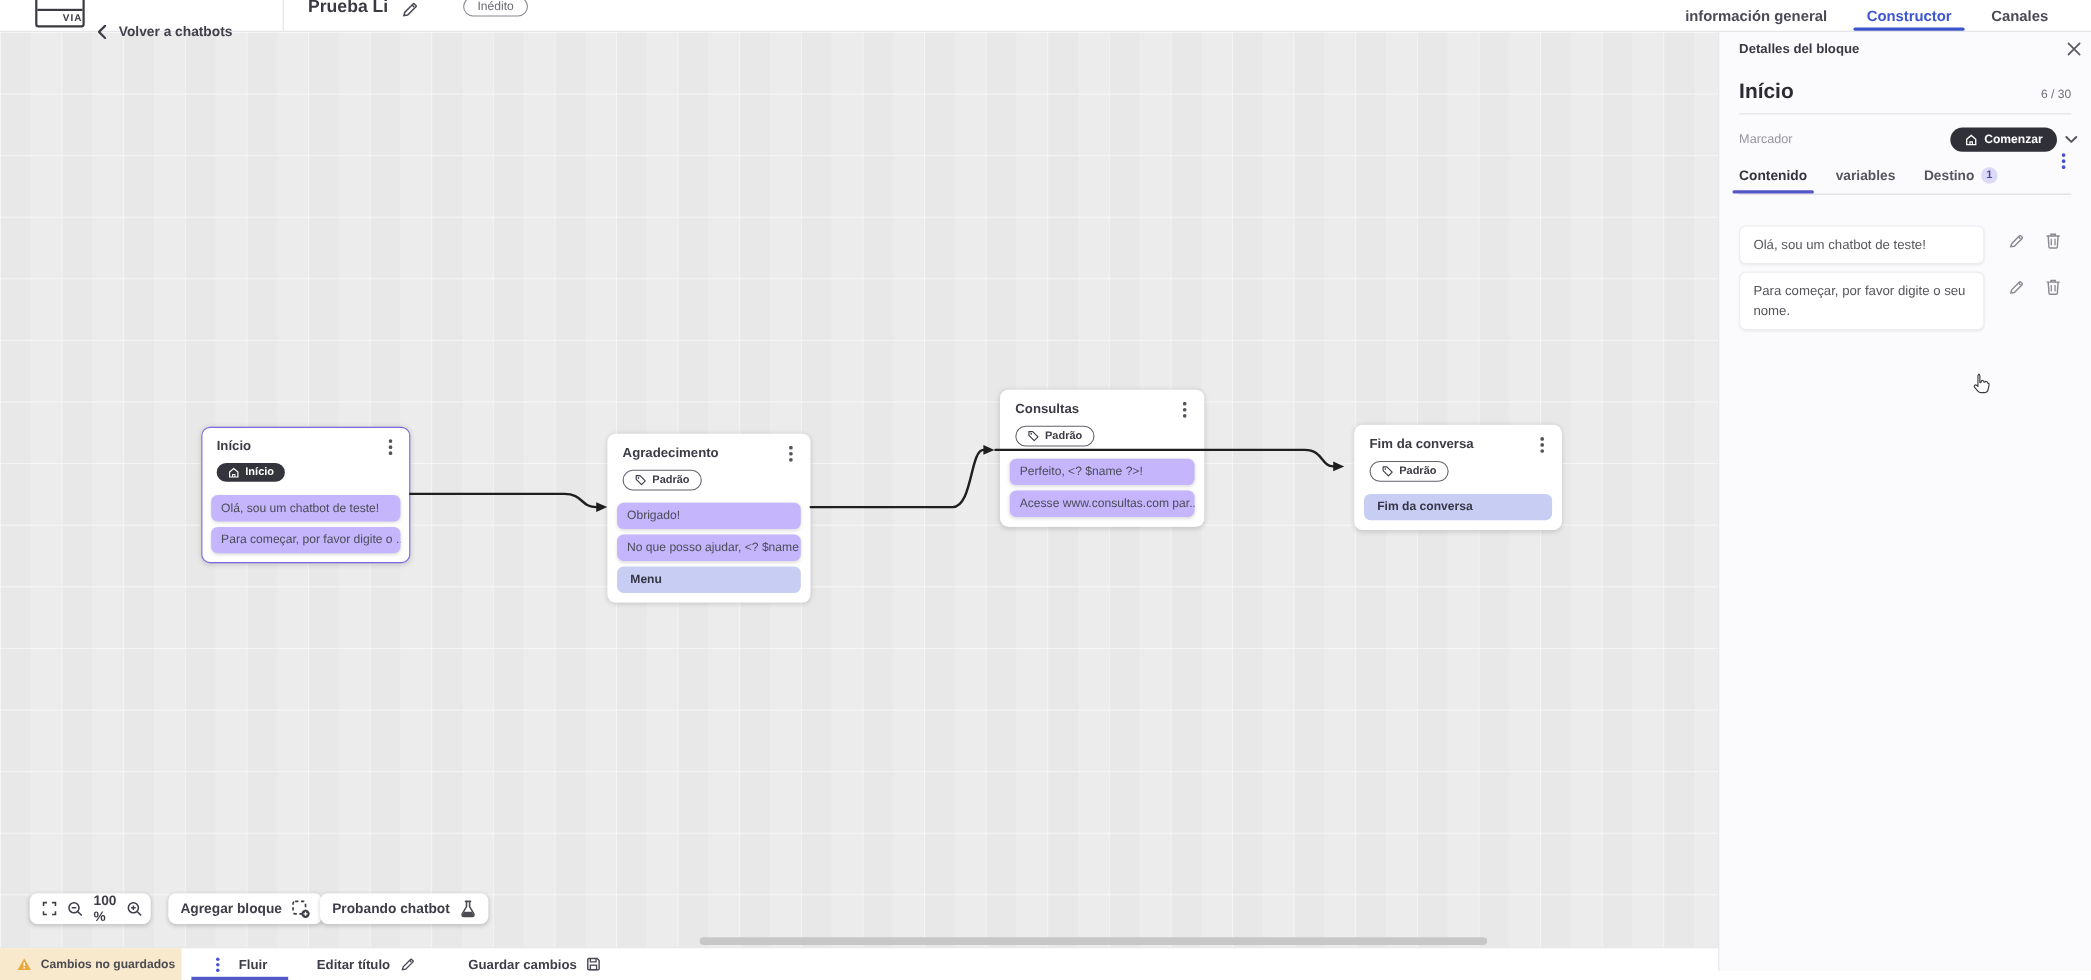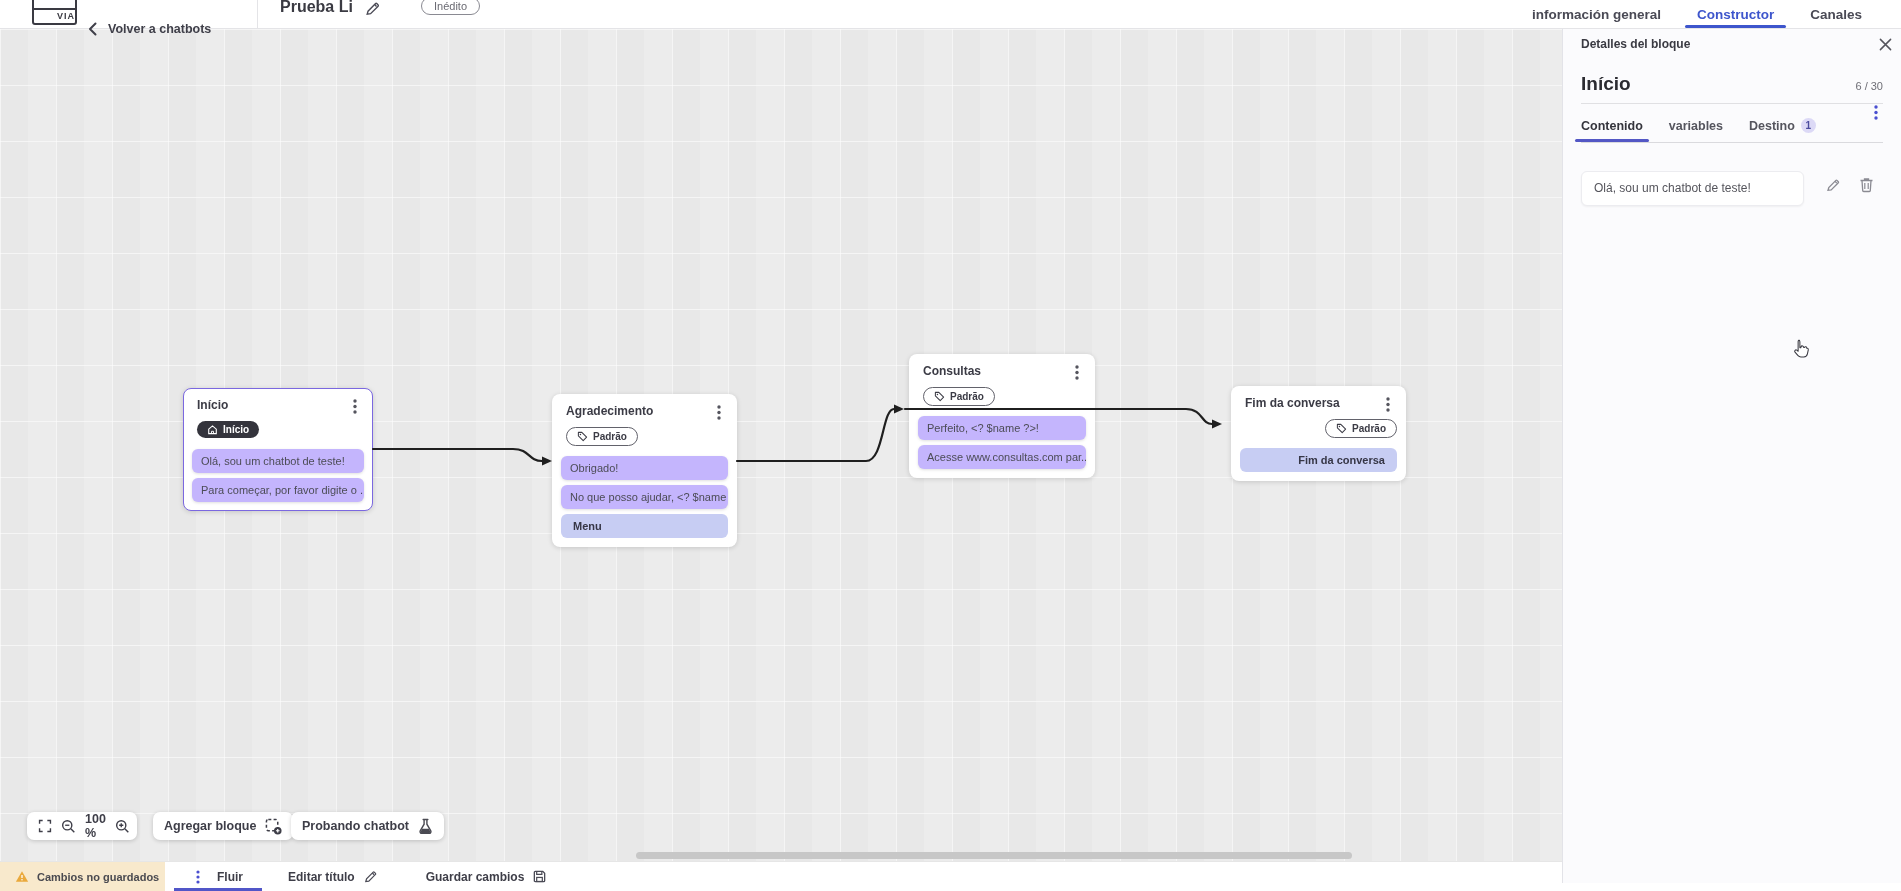--- a/index.html
+++ b/index.html
@@ -202,21 +202,21 @@
               <path d="M2 7V2h5l7 7-5 5z" fill="none" stroke="#3b3b45" stroke-width="1.5" stroke-linejoin="round"></path>
               <circle cx="5" cy="5" r="1.1" fill="#3b3b45"></circle>
             </svg>
           </span>
           <span>Padrão</span>
         </span></div>
     <div class="node-card first">Perfeito, &lt;? $name ?&gt;!</div>
     <div class="node-card">Acesse www.consultas.com par...</div>
   </div>
 
-  <div class="node" style="left:1231px;top:357px;width:175px;text-align:right;">
+  <div class="node" style="left:1231px;top:357px;width:189px;">
     <div class="node-head">
       <span class="node-title">Fim da conversa</span>
       <span class="kebab">
           <svg width="4" height="15" viewBox="0 0 4 15" fill="currentColor">
             <circle cx="2" cy="2" r="1.7"></circle>
             <circle cx="2" cy="7.5" r="1.7"></circle>
             <circle cx="2" cy="13" r="1.7"></circle>
           </svg>
         </span>
     </div>
@@ -326,20 +326,39 @@
         <svg width="13" height="13" viewBox="0 0 14 14">
           <path d="M1.5 1.5l11 11 M12.5 1.5l-11 11" stroke="#55555e" stroke-width="1.6" stroke-linecap="round"></path>
         </svg>
       </span>
   </div>
   <div class="block-title-row">
     <span class="block-title">Início</span>
     <span class="counter">6 / 30</span>
   </div>
   <div class="title-divider"></div>
+  <div class="marker-row">
+    <span class="marker-label">Marcador</span>
+    <span class="marker-right">
+      <span class="pill-dark">
+        <span>
+            <svg width="12" height="12" viewBox="0 0 16 16">
+              <path d="M2.5 7.5L8 2.8l5.5 4.7V14h-11z" fill="none" stroke="#fff" stroke-width="1.6"></path>
+              <path d="M6.5 14v-3.4h3V14" fill="none" stroke="#fff" stroke-width="1.4"></path>
+            </svg>
+          </span>
+        <span>Comenzar</span>
+      </span>
+      <span>
+          <svg width="12" height="8" viewBox="0 0 12 8">
+            <path d="M1.5 1.5 6 6l4.5-4.5" fill="none" stroke="#55555e" stroke-width="1.8" stroke-linecap="round" stroke-linejoin="round"></path>
+          </svg>
+        </span>
+    </span>
+  </div>
   <div class="panel-tabs">
     <span class="ptab active">
         <span>Contenido</span>
       </span>
     <span class="ptab">
         <span>variables</span>
       </span>
     <span class="ptab">
         <span>Destino</span>
         <span class="ptab-badge">1</span>
@@ -365,20 +384,38 @@
         </span>
       <span class="icon-btn">
           <svg width="15" height="16" viewBox="0 0 15 16">
             <path d="M1.5 3.5h12 M5.5 3.5v-1.5h4v1.5" fill="none" stroke="#8a8a92" stroke-width="1.3"></path>
             <path d="M3 3.5l.7 10c0 .6.5 1 1 1h5.6c.5 0 1-.4 1-1l.7-10" fill="none" stroke="#8a8a92" stroke-width="1.3"></path>
             <path d="M5.8 6v6 M9.2 6v6" stroke="#8a8a92" stroke-width="1.2"></path>
           </svg>
         </span>
     </div>
   </div>
+  <div class="content-row">
+    <div class="content-card">Para começar, por favor digite o seu nome.</div>
+    <div class="row-icons">
+      <span class="icon-btn">
+          <svg width="16" height="16" viewBox="0 0 16 16">
+            <path d="M3 13.3l.8-2.8 7.1-7.1c.3-.3.8-.3 1.1 0l1.3 1.3c.3.3.3.8 0 1.1l-7.1 7.1L3 13.3z" fill="none" stroke="#8a8a92" stroke-width="1.3"></path>
+            <path d="M10 4.3l1.8 1.8" stroke="#8a8a92" stroke-width="1.3"></path>
+          </svg>
+        </span>
+      <span class="icon-btn">
+          <svg width="15" height="16" viewBox="0 0 15 16">
+            <path d="M1.5 3.5h12 M5.5 3.5v-1.5h4v1.5" fill="none" stroke="#8a8a92" stroke-width="1.3"></path>
+            <path d="M3 3.5l.7 10c0 .6.5 1 1 1h5.6c.5 0 1-.4 1-1l.7-10" fill="none" stroke="#8a8a92" stroke-width="1.3"></path>
+            <path d="M5.8 6v6 M9.2 6v6" stroke="#8a8a92" stroke-width="1.2"></path>
+          </svg>
+        </span>
+    </div>
+  </div>
 
 </div>
 <div class="panel-footer"></div>
 
 <span class="cursor-hand">
   <svg width="21" height="23" viewBox="0 0 24 26">
       <path d="M9.8 2.5c.9 0 1.5.7 1.5 1.5v7l1 .1.3-1.1c.2-.8 1-1.3 1.8-1.1.7.2 1.2.9 1 1.6l1 .2c.3-.6 1-1 1.7-.8.7.2 1.2.9 1 1.6l.7.1c.8.2 1.3 1 1.1 1.9l-1 4.6c-.4 2-2.1 3.4-4.1 3.4h-3.4c-1.2 0-2.4-.6-3.2-1.5l-3.5-4.1c-.5-.6-.4-1.5.1-2 .5-.5 1.4-.6 2-.1l1.5 1.2V4c0-.8.6-1.5 1.5-1.5z" fill="#fff" stroke="#3a3a42" stroke-width="1.2" stroke-linejoin="round"></path>
     </svg>
 </span>
 

